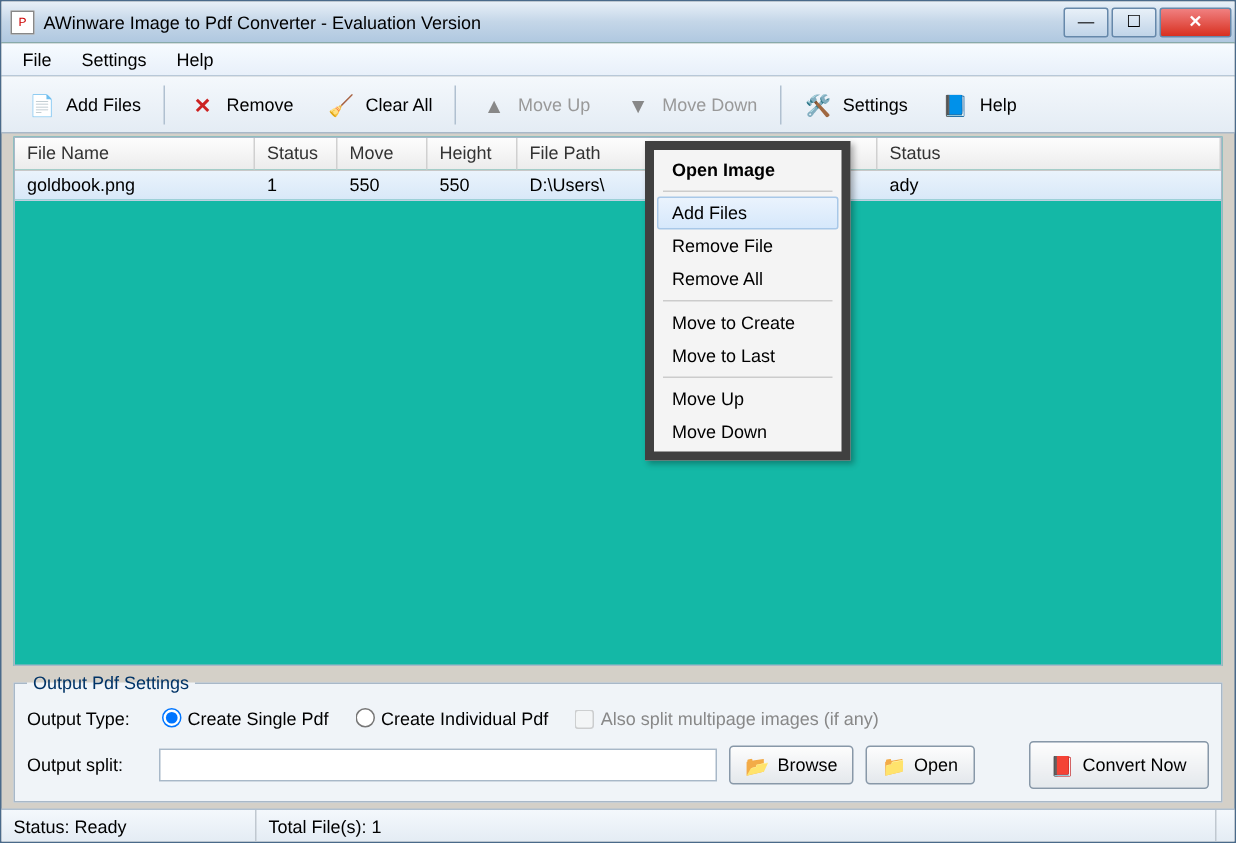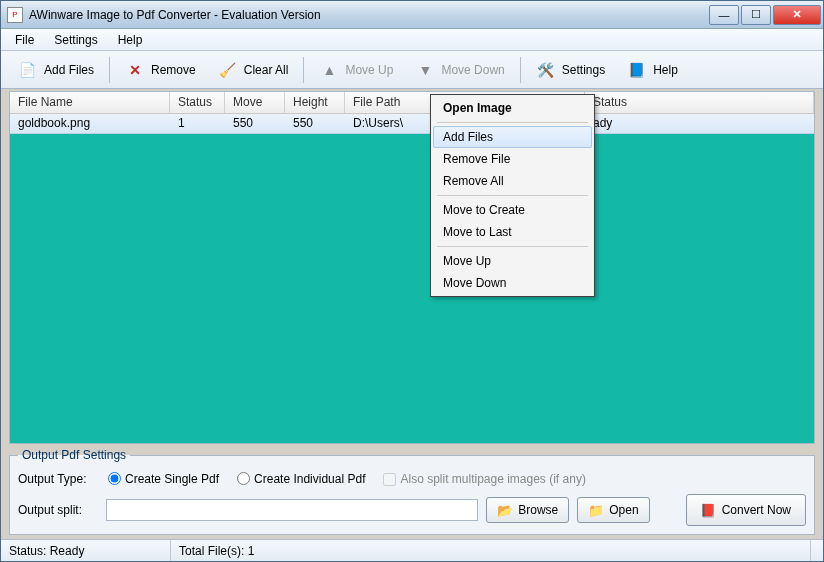--- a/index.html
+++ b/index.html
@@ -42,21 +42,21 @@
 .table-row { height: 20px; display: flex; align-items: flex-start; background: linear-gradient(to bottom, #eaf3fc, #d8e8f8); border-bottom: 1px solid #c0d0e0; }
 .td { padding: 2px 8px; }
 .td.filename { width: 160px; }
 .td.pages { width: 55px; }
 .td.width { width: 60px; }
 .td.height { width: 60px; }
 .td.path { width: 240px; white-space: nowrap; overflow: hidden; }
 .td.status { flex: 1; }
 
 
-.context-menu { position: absolute; left: 420px; top: 2px; width: 165px; background: #f4f4f4; border: 1px solid #404040; box-shadow: 2px 2px 4px rgba(0,0,0,0.3); padding: 2px; }
+.context-menu { position: absolute; left: 420px; top: 2px; width: 137px; background: #f4f4f4; border: 6px solid #404040; box-shadow: 2px 2px 4px rgba(0,0,0,0.3); padding: 2px; }
 .ctx-item { padding: 4px 10px; cursor: pointer; }
 .ctx-item.header { font-weight: bold; }
 .ctx-item.hover { background: linear-gradient(to bottom, #eaf3fd, #d6e8fb); border: 1px solid #a8c8e8; padding: 3px 9px; border-radius: 2px; }
 .ctx-sep { height: 1px; background: #ccc; margin: 3px 4px; }
 
 
 .output-panel { margin: 2px 8px 4px 8px; border: 1px solid #a8b8c8; background: #f0f4f8; padding: 4px 8px 8px 8px; }
 .output-panel legend { padding: 0 4px; color: #003366; margin-top: 32px; }
 .output-row { display: flex; align-items: center; gap: 10px; margin-top: 6px; }
 .output-label { width: 80px; }

